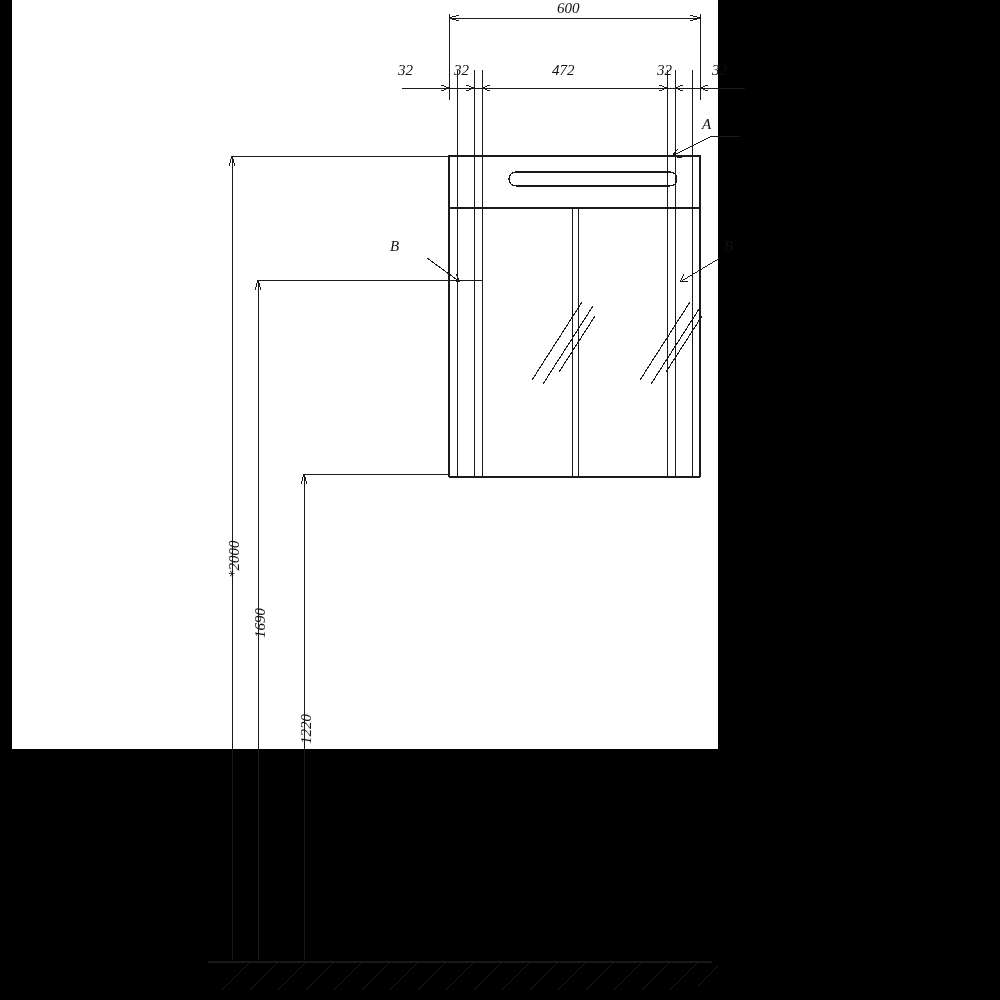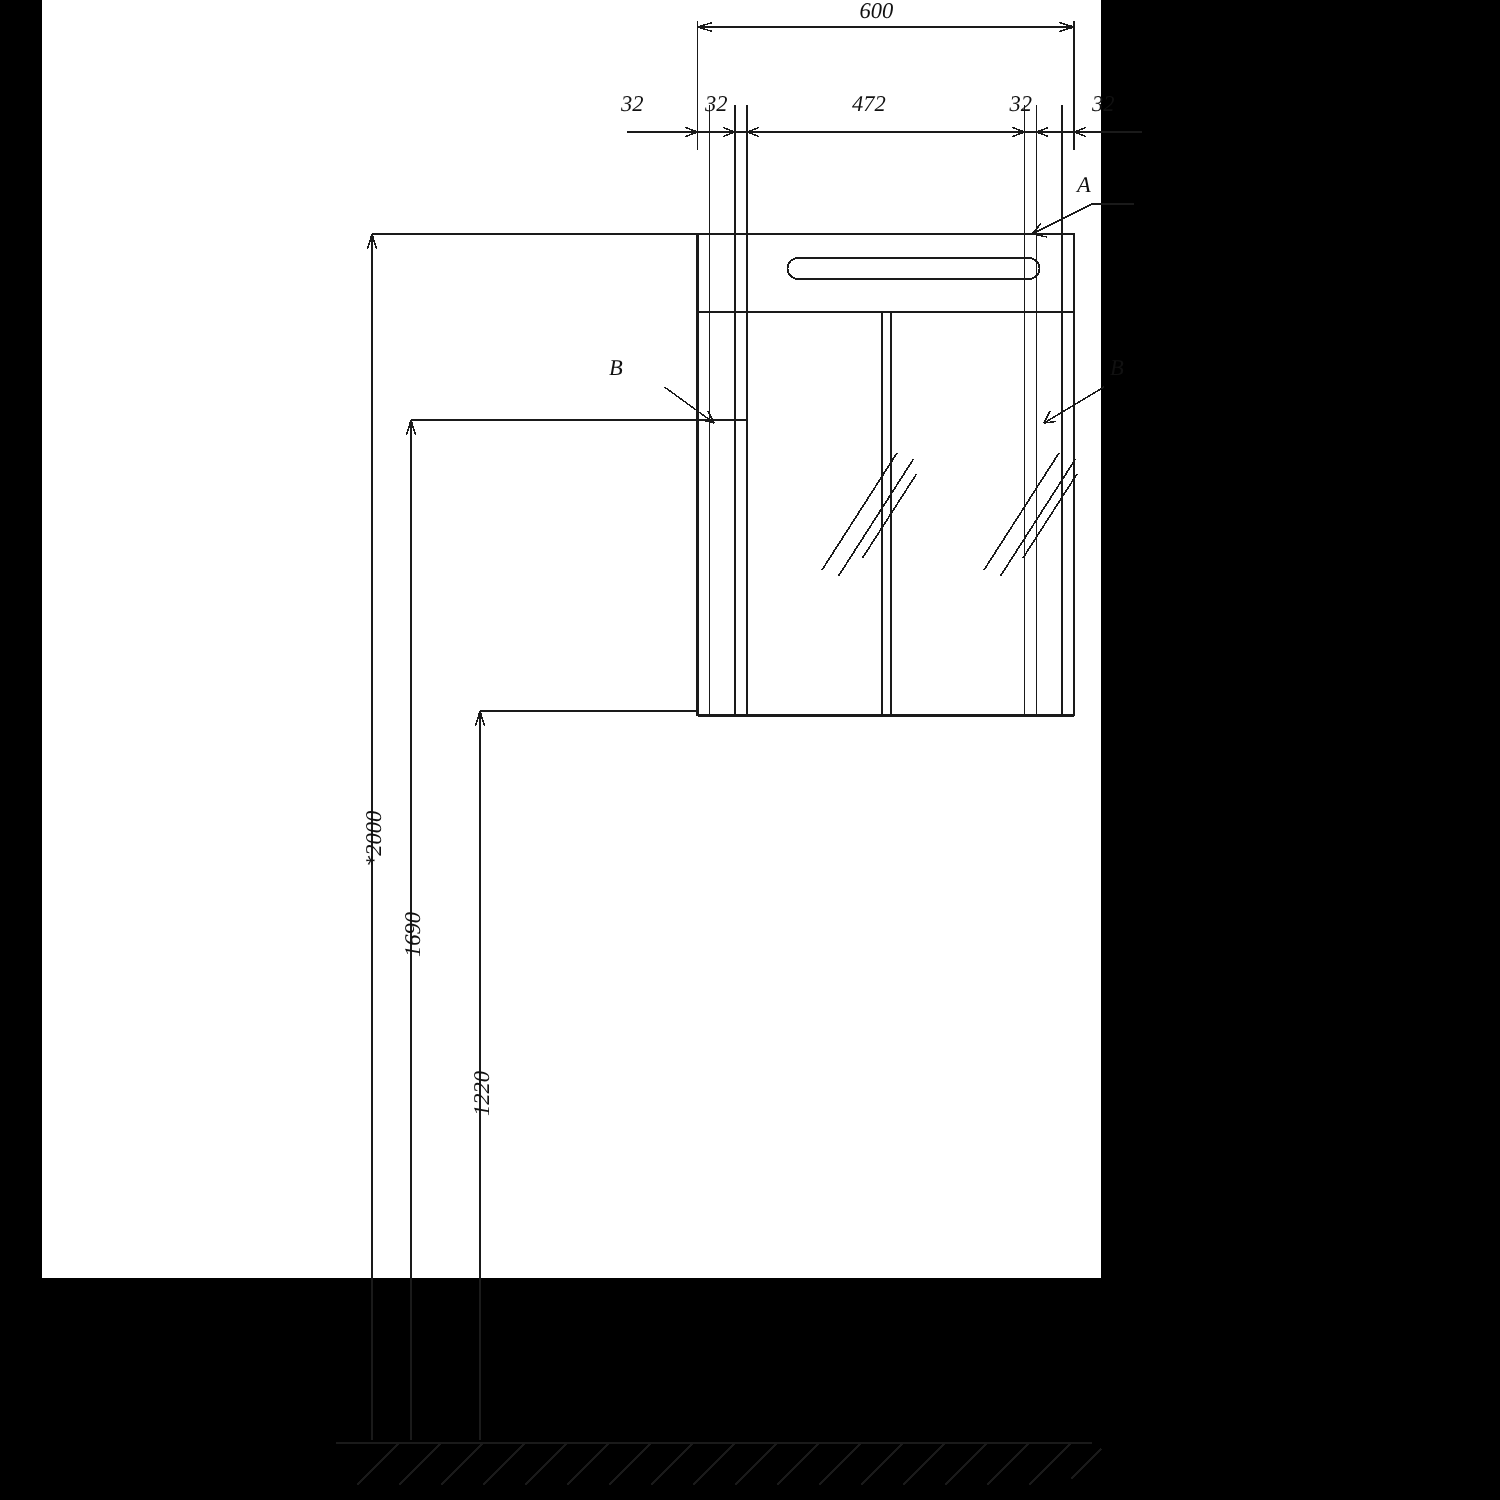--- a/index.html
+++ b/index.html
@@ -10,24 +10,24 @@
   #page {
     position: relative;
     width: 1000px;
     height: 1000px;
     background: #000000;
     overflow: hidden;
     font-family: "Liberation Serif", serif;
   }
   #sheet {
     position: absolute;
-    left: 28px;
+    left: 12px;
     top: 0px;
     width: 706px;
-    height: 852px;
+    height: 749px;
     background: #ffffff;
   }
   .lbl {
     position: absolute;
     font-family: "Liberation Serif", serif;
     font-style: italic;
     font-size: 15px;
     color: #111111;
     white-space: nowrap;
   }

